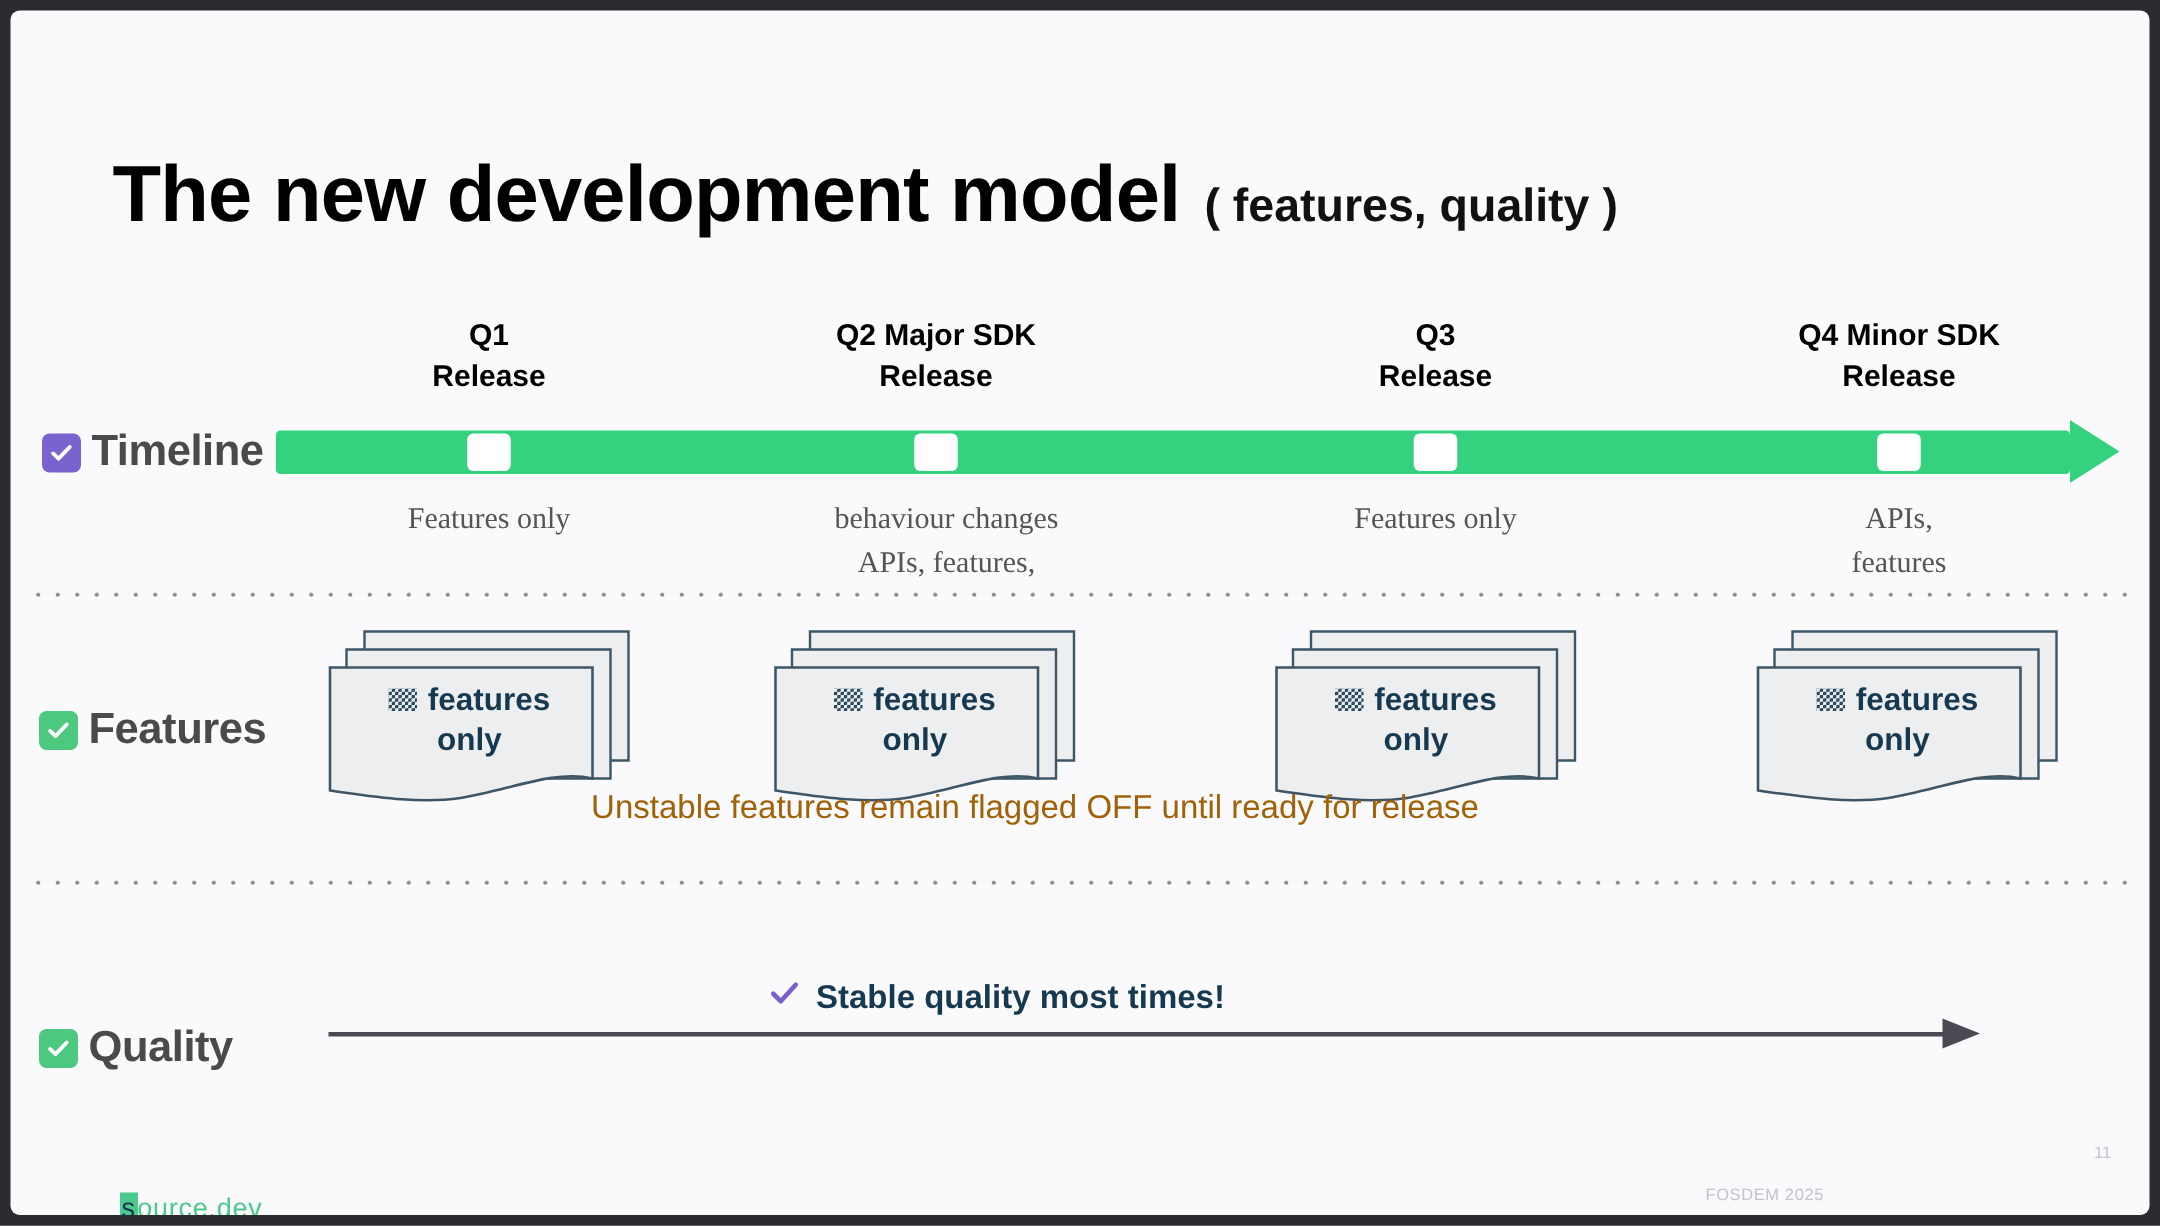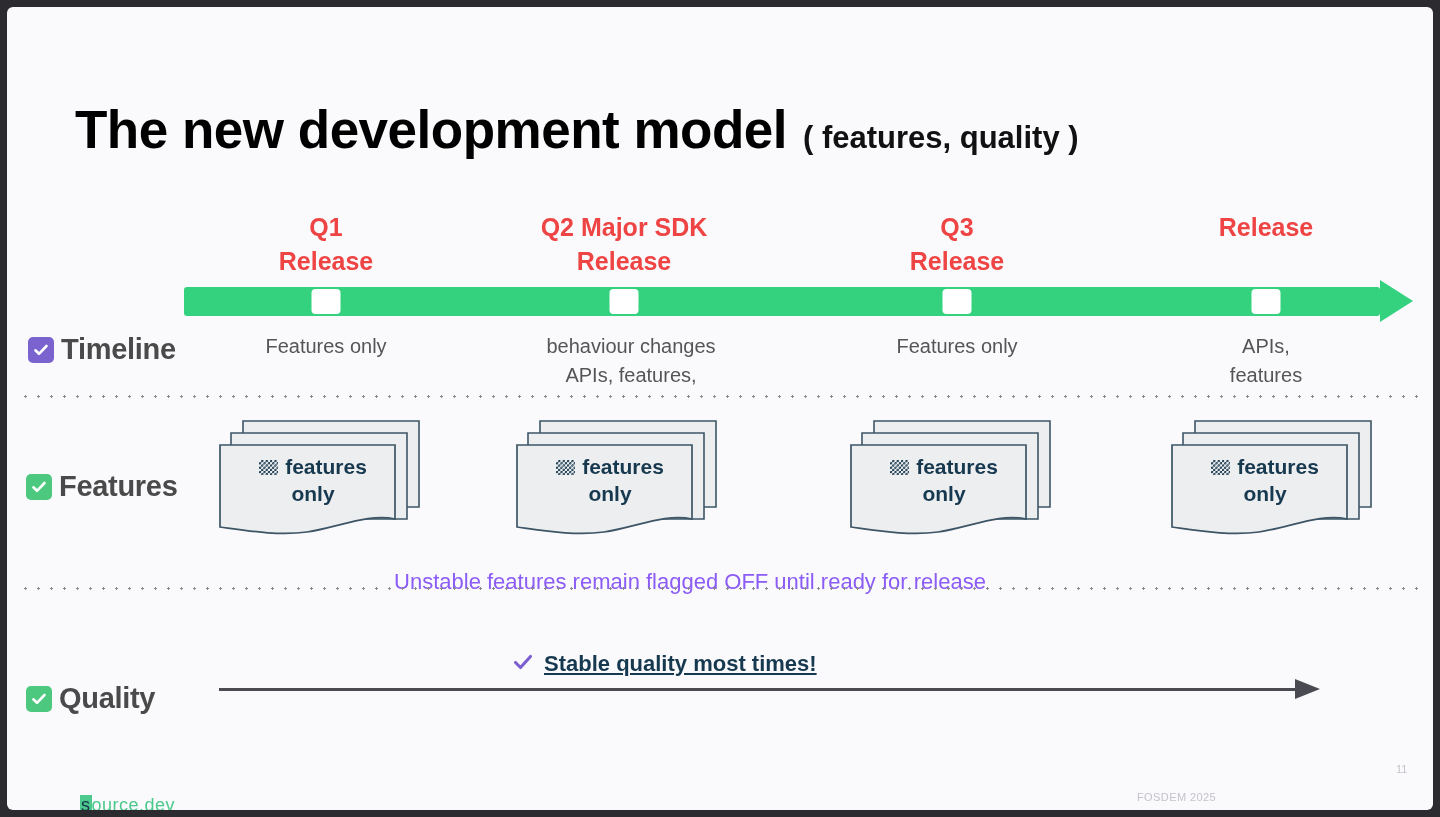--- a/index.html
+++ b/index.html
@@ -66,32 +66,32 @@
   .cb.purple { background: #7b63cf; }
   .cb.green  { background: #4cc97e; }
   .cb svg { display: block; }
   .row-label-text {
     font-size: 29px;
     font-weight: bold;
     color: #4a4a4a;
     letter-spacing: -0.3px;
   }
 
-  #label-timeline { left: 21px; top: 278px; margin-top: 48px; }
+  #label-timeline { left: 21px; top: 278px; }
   #label-features { left: 19px; top: 463px; }
   #label-quality  { left: 19px; top: 675px; }
 
   
   .tl-headers { position: absolute; left: 0; top: 200px; width: 1426px; height: 70px; }
   .tl-header {
     position: absolute;
     text-align: center;
-    font-size: 25px;
-    font-weight: bold;
-    color: #ef4444;
+    font-size: 20px;
+    font-weight: bold;
+    color: #000000;
     line-height: 1.35;
     transform: translateX(-50%);
     white-space: nowrap;
   }
 
   .tl-bar {
     position: absolute;
     left: 177px;
     top: 280px;
     width: 1196px;
@@ -121,20 +121,21 @@
 
   .tl-caption {
     position: absolute;
     top: 325px;
     text-align: center;
     font-size: 20px;
     color: #555555;
     line-height: 1.45;
     transform: translateX(-50%);
     white-space: nowrap;
+    font-family: Liberation Serif, serif;
   }
 
   
   .divider {
     position: absolute;
     left: 12px;
     width: 1402px;
     height: 3px;
     background-image: radial-gradient(circle, #8a8a8a 1.2px, transparent 1.3px);
     background-size: 13px 3px;
@@ -173,24 +174,24 @@
     background-image:
       linear-gradient(45deg, #17394f 25%, transparent 25%, transparent 75%, #17394f 75%),
       linear-gradient(45deg, #17394f 25%, transparent 25%, transparent 75%, #17394f 75%);
     background-size: 4.4px 4.4px;
     background-position: 0 0, 2.2px 2.2px;
   }
 
   .features-note {
     position: absolute;
     left: 683px;
-    top: 562px;
+    top: 518px;
     transform: translateX(-50%);
     font-size: 22px;
-    color: #8b5cf6;
+    color: #a16207;
     white-space: nowrap;
   }
 
   
   .q-line {
     position: absolute;
     left: 212px;
     top: 681px;
     width: 1085px;
     height: 3px;
@@ -212,21 +213,20 @@
     top: 644px;
     display: flex;
     align-items: center;
     gap: 10px;
     white-space: nowrap;
   }
   .q-badge-text {
     font-size: 22px;
     font-weight: bold;
     color: #17394f;
-    text-decoration: underline;
   }
 
   
   .logo {
     position: absolute;
     left: 73px;
     top: 788px;
     font-family: Liberation Sans, sans-serif;
     font-size: 18px;
     color: #4cc98c;
@@ -280,20 +280,21 @@
     </div>
     <div class="tl-header" style="left:617px; top:4px;">
       <div>Q2 Major SDK</div>
       <div>Release</div>
     </div>
     <div class="tl-header" style="left:950px; top:4px;">
       <div>Q3</div>
       <div>Release</div>
     </div>
     <div class="tl-header" style="left:1259px; top:4px;">
+      <div>Q4 Minor SDK</div>
       <div>Release</div>
     </div>
   </div>
 
   <div class="tl-bar"></div>
   <div class="tl-arrowhead"></div>
 
   <div class="tl-marker" style="left:319px;"></div>
   <div class="tl-marker" style="left:617px;"></div>
   <div class="tl-marker" style="left:950px;"></div>

